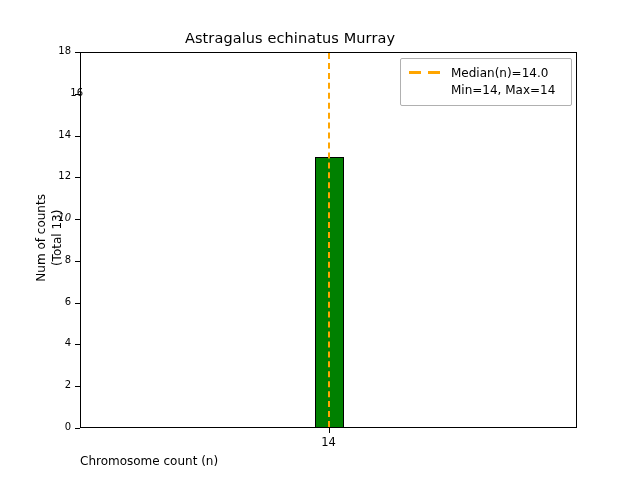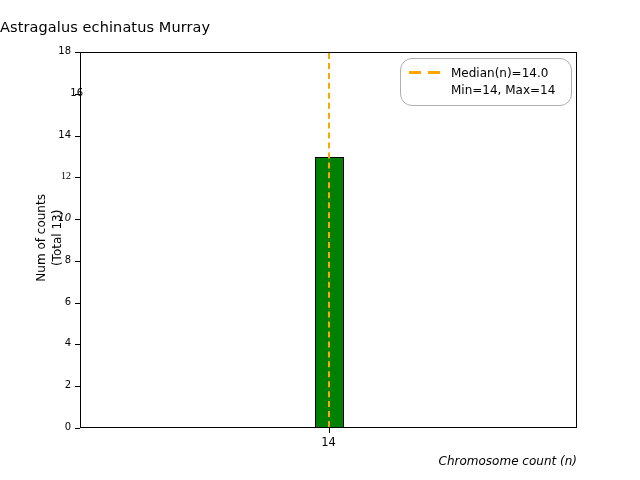--- a/index.html
+++ b/index.html
@@ -19,23 +19,23 @@
     position: relative;
     width: 640px;
     height: 480px;
     background: #ffffff;
   }
 
   
   #chart-title {
     position: absolute;
     left: 0;
-    top: 19px;
+    top: 30px;
     width: 580px;
-    text-align: left;
+    text-align: center;
     font-size: 14.5px;
     color: #000000;
     letter-spacing: 0.1px;
   }
 
   
   #axes {
     position: absolute;
     left: 80px;
     top: 52px;
@@ -104,24 +104,23 @@
     white-space: nowrap;
     transform: translateX(-50%);
   }
 
   
   #xlabel {
     position: absolute;
     left: 80px;
     top: 454px;
     width: 497px;
-    text-align: right;
+    text-align: left;
     font-size: 12px;
     color: #000000;
-    font-style: italic;
   }
 
   #ylabel {
     position: absolute;
     left: -80px;
     top: 222px;
     width: 260px;
     text-align: center;
     font-size: 12px;
     color: #000000;
@@ -133,21 +132,21 @@
 
   
   #legend {
     position: absolute;
     left: 400px;
     top: 58px;
     width: 172px;
     box-sizing: border-box;
     background: #ffffff;
     border: 1px solid #b0b0b0;
-    border-radius: 12px;
+    border-radius: 2px;
     padding: 6px 7px 6px 7px;
   }
   .legend-row {
     display: flex;
     align-items: flex-start;
   }
   .legend-sample {
     width: 36px;
     flex: 0 0 36px;
     height: 15px;
@@ -212,21 +211,21 @@
     <div class="ytick-label" style="right: auto; left: 0px; width: 71px; text-align: right; top: 379.222px;">2</div>
     <div class="ytick" style="left: 75px; top: 344.444px; position: absolute;"></div>
     <div class="ytick-label" style="right: auto; left: 0px; width: 71px; text-align: right; top: 337.444px;">4</div>
     <div class="ytick" style="left: 75px; top: 302.667px; position: absolute;"></div>
     <div class="ytick-label" style="right: auto; left: 0px; width: 71px; text-align: right; top: 295.667px;">6</div>
     <div class="ytick" style="left: 75px; top: 260.889px; position: absolute;"></div>
     <div class="ytick-label" style="right: auto; left: 0px; width: 71px; text-align: right; top: 253.889px;">8</div>
     <div class="ytick" style="left: 75px; top: 219.111px; position: absolute;"></div>
     <div class="ytick-label" style="right: auto; left: 0px; width: 71px; text-align: right; top: 212.111px; font-style: italic;">10</div>
     <div class="ytick" style="left: 75px; top: 177.333px; position: absolute;"></div>
-    <div class="ytick-label" style="right: auto; left: 0px; width: 71px; text-align: right; top: 170.333px; font-family: Liberation Serif, serif;">12</div>
+    <div class="ytick-label" style="right: auto; left: 0px; width: 71px; text-align: right; top: 170.333px;">12</div>
     <div class="ytick" style="left: 75px; top: 135.556px; position: absolute;"></div>
     <div class="ytick-label" style="right: auto; left: 0px; width: 71px; text-align: right; top: 128.556px;">14</div>
     <div class="ytick" style="left: 75px; top: 93.7778px; position: absolute;"></div>
     <div class="ytick-label" style="right: auto; left: 0px; width: 71px; text-align: right; top: 86.7778px; margin-left: 12px;">16</div>
     <div class="ytick" style="left: 75px; top: 52px; position: absolute;"></div>
     <div class="ytick-label" style="right: auto; left: 0px; width: 71px; text-align: right; top: 45px;">18</div>
     <div class="xtick" style="position: absolute; left: 328.5px; top: 428px;"></div>
     <div class="xtick-label" style="left: 328.5px; top: 435px;">14</div>
   </div>
 

